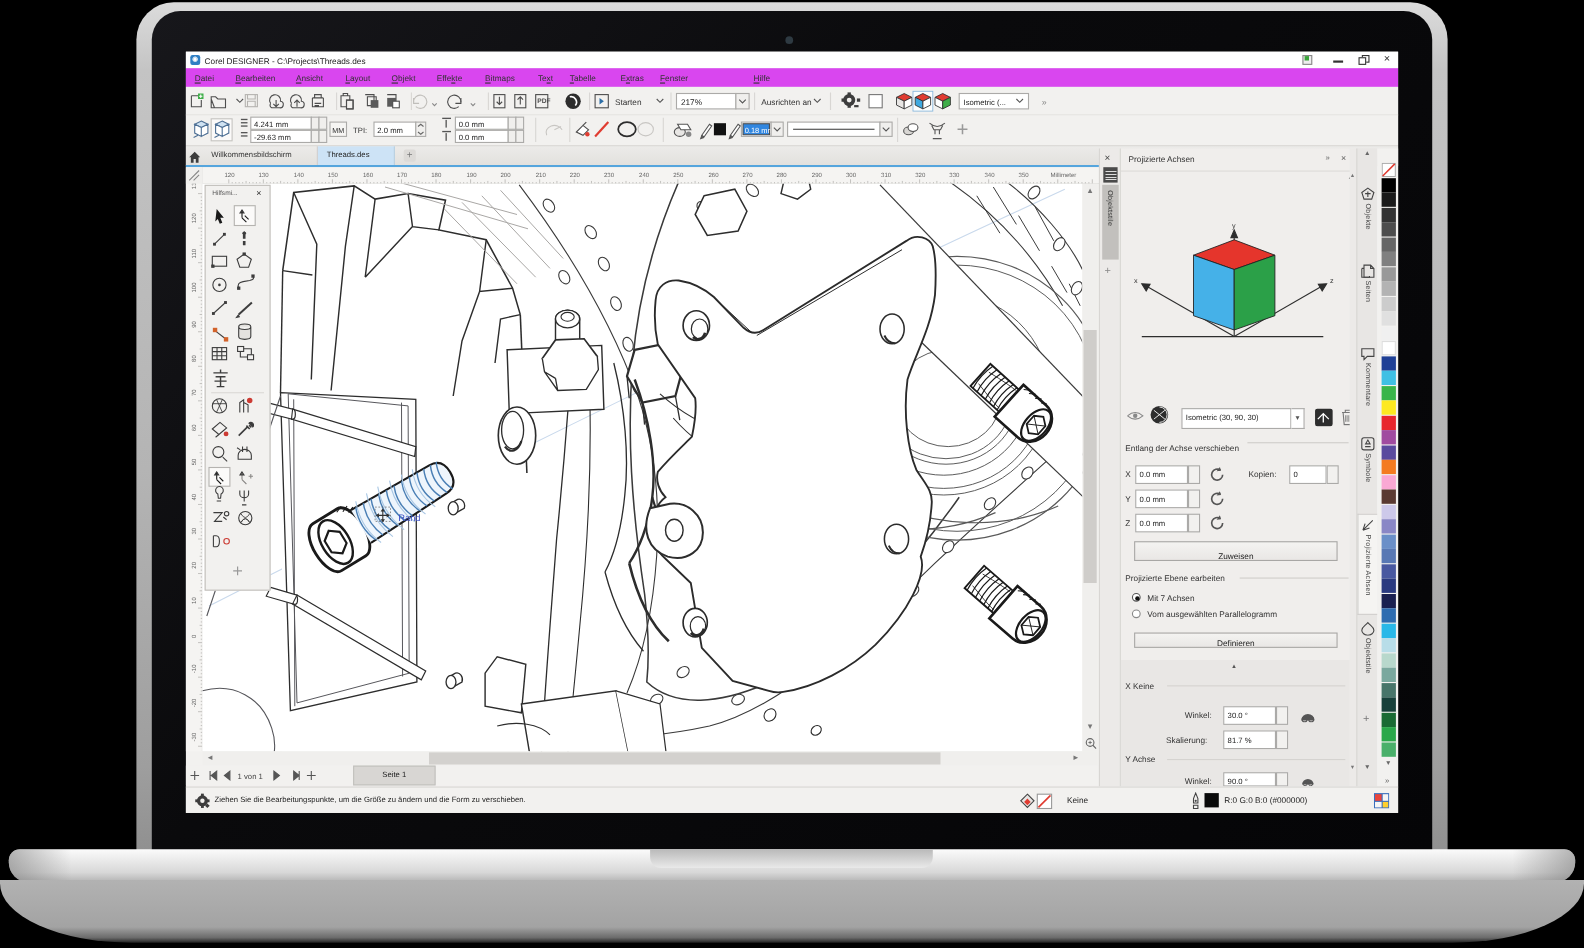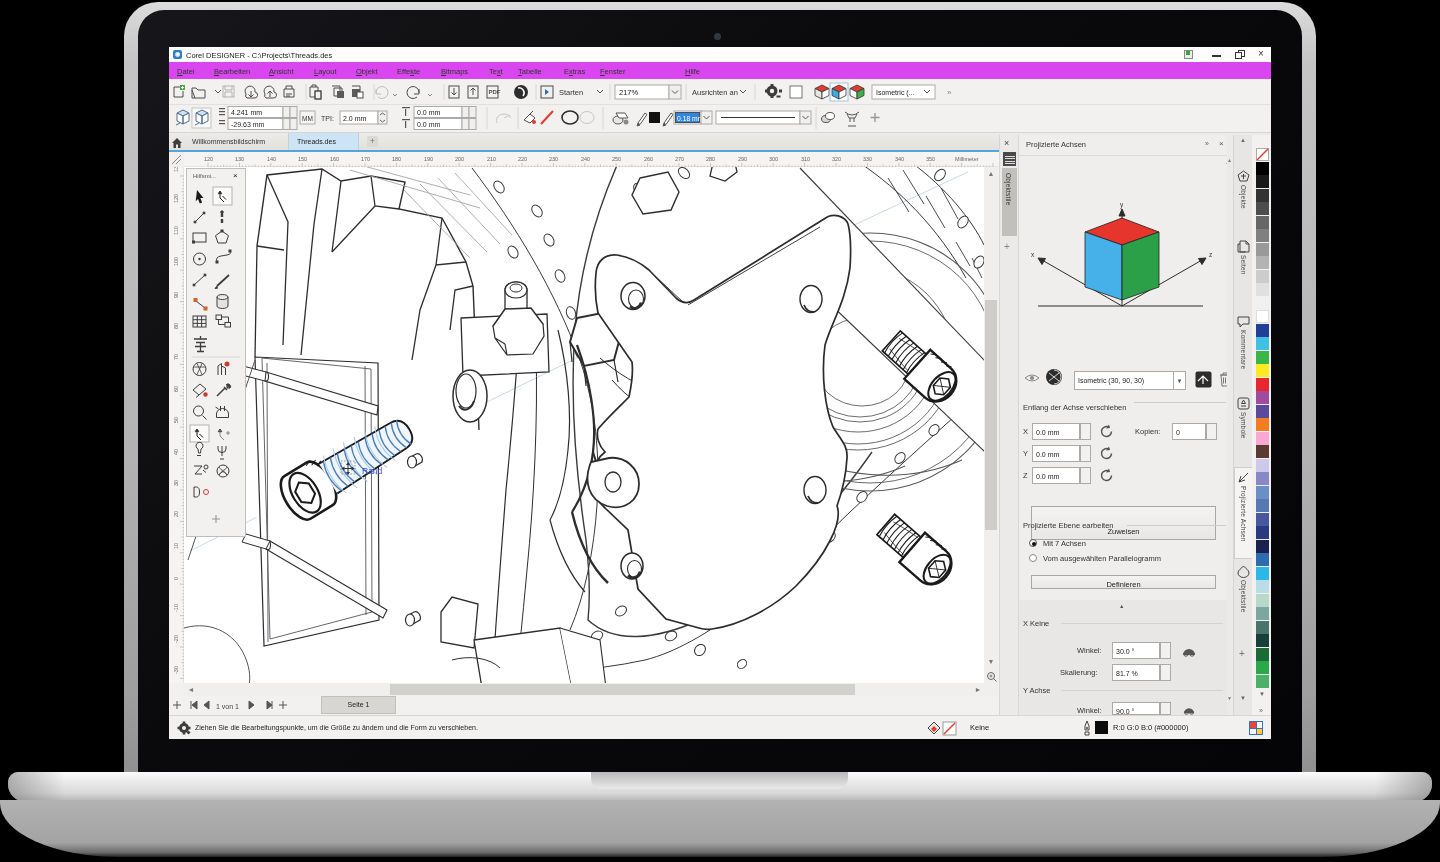--- a/index.html
+++ b/index.html
@@ -807,21 +807,21 @@
           <path d="M12.5,7.5 a5,5 0 1 1 -2,-4" fill="none" stroke="#555" stroke-width="1.5"></path>
           <path d="M10,0.5 l1,3.5 -4,0.5 z" fill="#555"></path>
         </svg>
       <div class="abs" style="left:4px;top:336px;font-size:7.5px;color:#333;">Z</div>
       <div class="fld" style="left:13px;top:332px;width:48px;height:17px;padding-top:4.5px;">0.0 mm</div>
       <div class="spin" style="left:61px;top:332px;height:17px;"></div>
       <svg class="abs" style="left:80px;top:333px;" width="15" height="15" viewBox="0 0 15 15">
           <path d="M12.5,7.5 a5,5 0 1 1 -2,-4" fill="none" stroke="#555" stroke-width="1.5"></path>
           <path d="M10,0.5 l1,3.5 -4,0.5 z" fill="#555"></path>
         </svg>
-      <div class="btn" style="left:12px;top:371px;width:185px;height:34px;padding-top:20px;">Zuweisen</div>
+      <div class="btn" style="left:12px;top:357px;width:185px;height:18px;padding-top:8px;">Zuweisen</div>
       <div class="abs" style="left:4px;top:386px;font-size:7.5px;color:#333;">Projizierte Ebene earbeiten</div>
       <div class="abs" style="left:108px;top:390px;width:99px;height:1px;background:#cfcdc9;"></div>
       <div class="abs" style="left:10px;top:404px;width:8px;height:8px;border:1px solid #555;border-radius:50%;background:#fff;"></div>
       <div class="abs" style="left:12.5px;top:406.5px;width:4px;height:4px;border-radius:50%;background:#111;"></div>
       <div class="abs" style="left:24px;top:404px;font-size:7.5px;color:#333;">Mit 7 Achsen</div>
       <div class="abs" style="left:10px;top:419px;width:8px;height:8px;border:1px solid #888;border-radius:50%;background:#fff;"></div>
       <div class="abs" style="left:24px;top:419px;font-size:7.5px;color:#333;">Vom ausgewählten Parallelogramm</div>
       <div class="btn" style="left:12px;top:440px;width:185px;height:14px;padding-top:4px;">Definieren</div>
       <div class="abs" style="left:0px;top:465px;width:208px;height:115px;background:#e9e7e5;"></div>
       <div class="abs" style="left:100px;top:468px;font-size:5.5px;color:#555;">▲</div>

